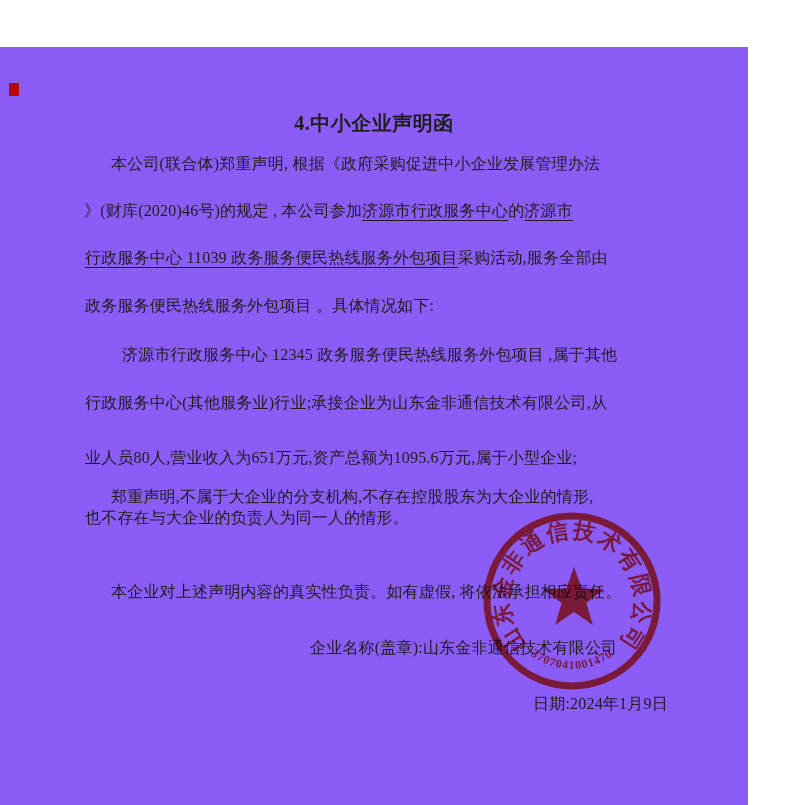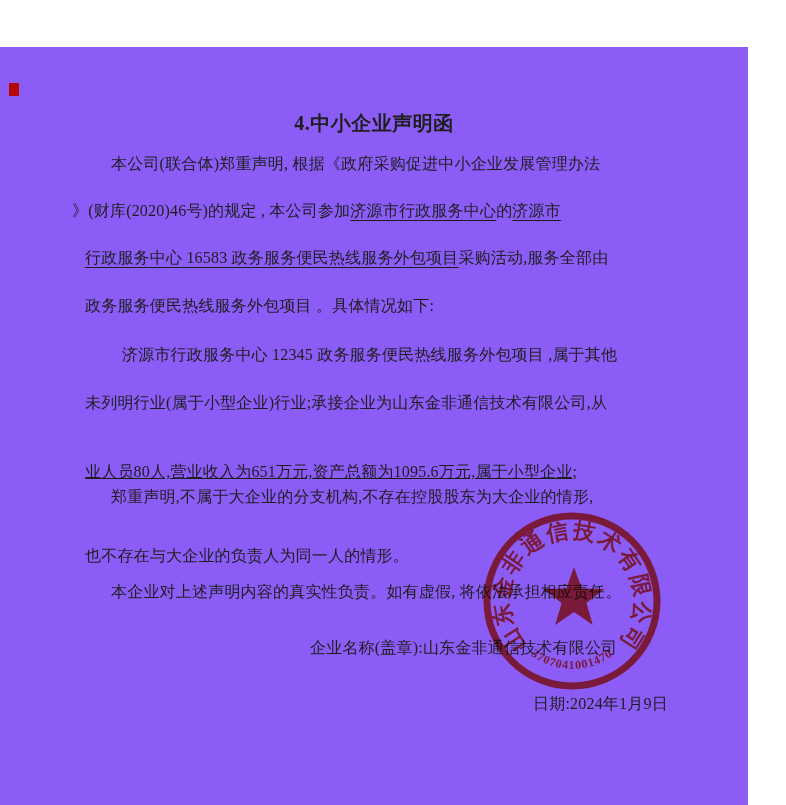--- a/index.html
+++ b/index.html
@@ -47,28 +47,28 @@
 <body>
 
 <div class="page">
 
   <div class="corner-mark"></div>
 
   <h1 class="doc-title">4.中小企业声明函</h1>
 
   <div id="doc-body">
       <div class="line" style="left: 111px; top: 108px;"><span>本公司(联合体)郑重声明, 根据《政府采购促进中小企业发展管理办法</span></div>
-      <div class="line" style="left: 72px; top: 155px;"><span>》(财库(2020)46号)的规定 , 本公司参加</span><span class="u">济源市行政服务中心</span><span>的</span><span class="u">济源市</span></div>
-      <div class="line" style="left: 85px; top: 202px;"><span class="u">行政服务中心 16583 政务服务便民热线服务外包项目</span><span>采购活动,服务全部由</span></div>
+      <div class="line" style="left: 84px; top: 155px;"><span>》(财库(2020)46号)的规定 , 本公司参加</span><span class="u">济源市行政服务中心</span><span>的</span><span class="u">济源市</span></div>
+      <div class="line" style="left: 85px; top: 202px;"><span class="u">行政服务中心 11039 政务服务便民热线服务外包项目</span><span>采购活动,服务全部由</span></div>
       <div class="line" style="left: 85px; top: 250px;"><span>政务服务便民热线服务外包项目 。具体情况如下:</span></div>
       <div class="line" style="left: 122px; top: 299px;"><span>济源市行政服务中心 12345 政务服务便民热线服务外包项目 ,属于其他</span></div>
-      <div class="line" style="left: 85px; top: 347px;"><span>未列明行业(属于小型企业)行业;承接企业为山东金非通信技术有限公司,从</span></div>
-      <div class="line" style="left: 85px; top: 416px; text-decoration: underline;"><span>业人员80人,营业收入为651万元,资产总额为1095.6万元,属于小型企业;</span></div>
+      <div class="line" style="left: 85px; top: 347px;"><span>行政服务中心(其他服务业)行业;承接企业为山东金非通信技术有限公司,从</span></div>
+      <div class="line" style="left: 85px; top: 402px;"><span>业人员80人,营业收入为651万元,资产总额为1095.6万元,属于小型企业;</span></div>
       <div class="line" style="left: 111px; top: 441px;"><span>郑重声明,不属于大企业的分支机构,不存在控股股东为大企业的情形,</span></div>
-      <div class="line" style="left: 85px; top: 500px;"><span>也不存在与大企业的负责人为同一人的情形。</span></div>
+      <div class="line" style="left: 85px; top: 462px;"><span>也不存在与大企业的负责人为同一人的情形。</span></div>
       <div class="line" style="left: 111px; top: 536px;"><span>本企业对上述声明内容的真实性负责。如有虚假, 将依法承担相应责任。</span></div>
       <div class="line" style="left: 310px; top: 592px;"><span>企业名称(盖章):山东金非通信技术有限公司</span></div>
       <div class="line" style="left: 533px; top: 648px;"><span>日期:2024年1月9日</span></div>
     </div>
 
   <div class="stamp">
     <svg width="181" height="181" viewBox="0 0 181 181">
       <defs>
         <path id="arcTop" d="M 41.7,130.5 A 63,63 0 1 1 138.3,130.5" fill="none"></path>
         <path id="arcBottom" d="M 34.3,129 A 68,68 0 0 0 145.7,129" fill="none"></path>

